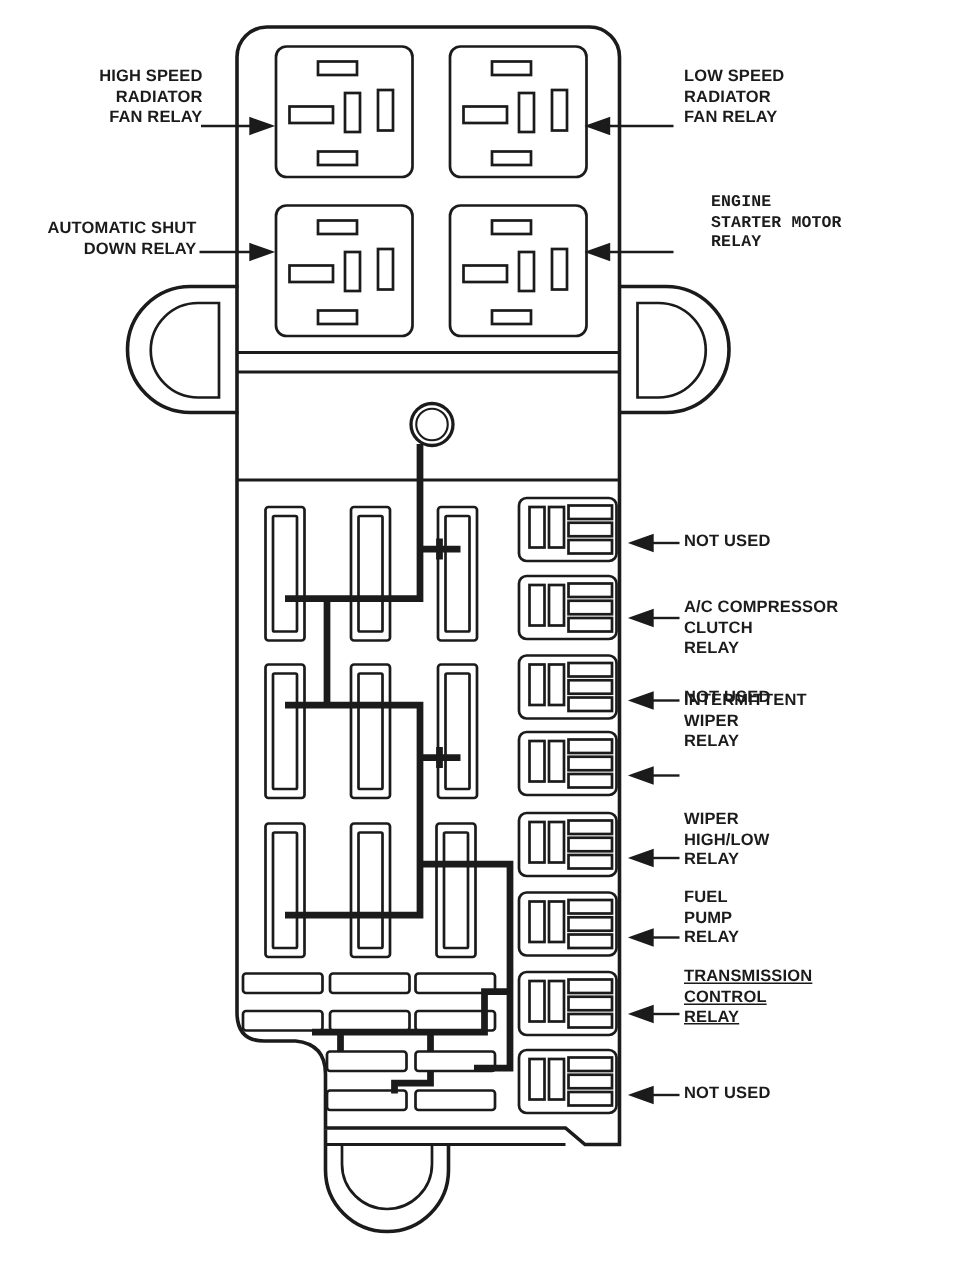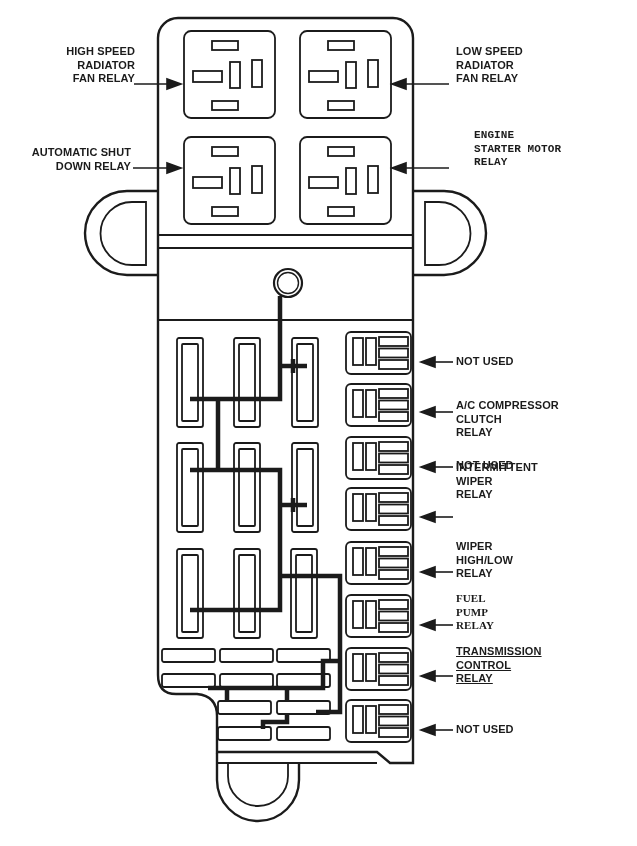--- a/index.html
+++ b/index.html
@@ -213,20 +213,20 @@
   <div class="lbl right-col" style="left:456px;top:399px;width:170px;">A/C COMPRESSOR
 CLUTCH
 RELAY</div>
   <div class="lbl right-col" style="left:456px;top:459px;width:170px;">NOT USED</div>
   <div class="lbl right-col" style="left:456px;top:461px;width:170px;">INTERMITTENT
 WIPER
 RELAY</div>
   <div class="lbl right-col" style="left:456px;top:540px;width:170px;">WIPER
 HIGH/LOW
 RELAY</div>
-  <div class="lbl right-col" style="left:456px;top:592px;width:170px;font-family:Liberation Serif, serif;">FUEL
+  <div class="lbl right-col" style="left:456px;top:592px;width:170px;">FUEL
 PUMP
 RELAY</div>
   <div class="lbl right-col" style="left:456px;top:645px;width:170px;text-decoration:underline;">TRANSMISSION
 CONTROL
 RELAY</div>
   <div class="lbl right-col" style="left:456px;top:723px;width:170px;">NOT USED</div>
 </div>
 
 </body></html>

